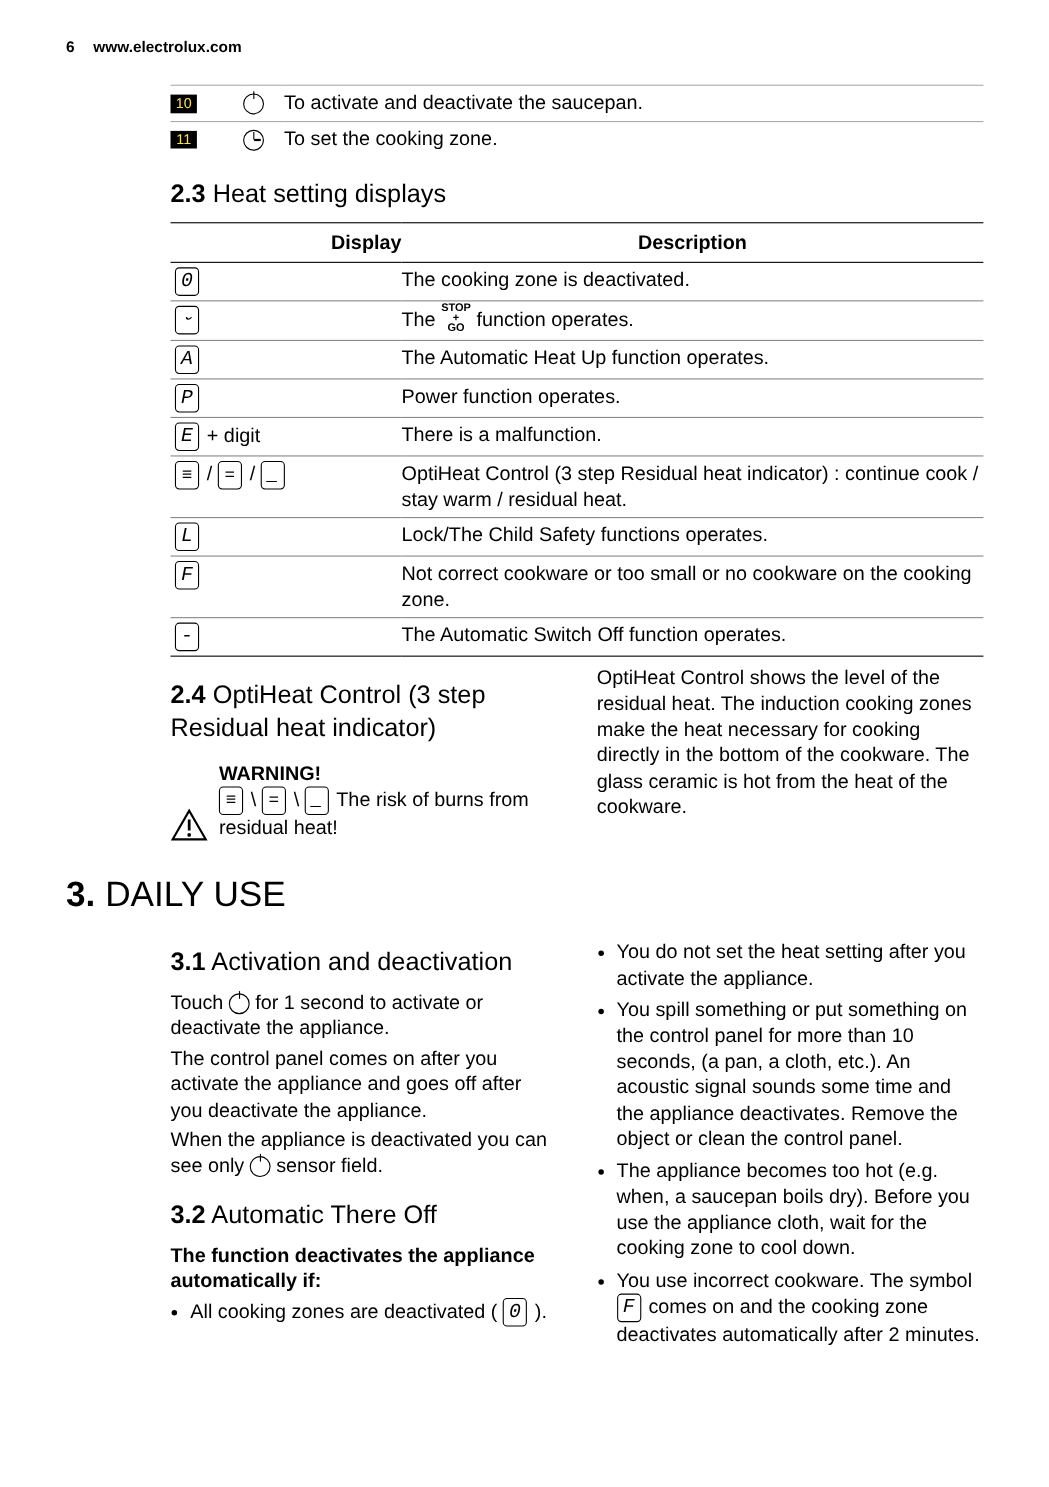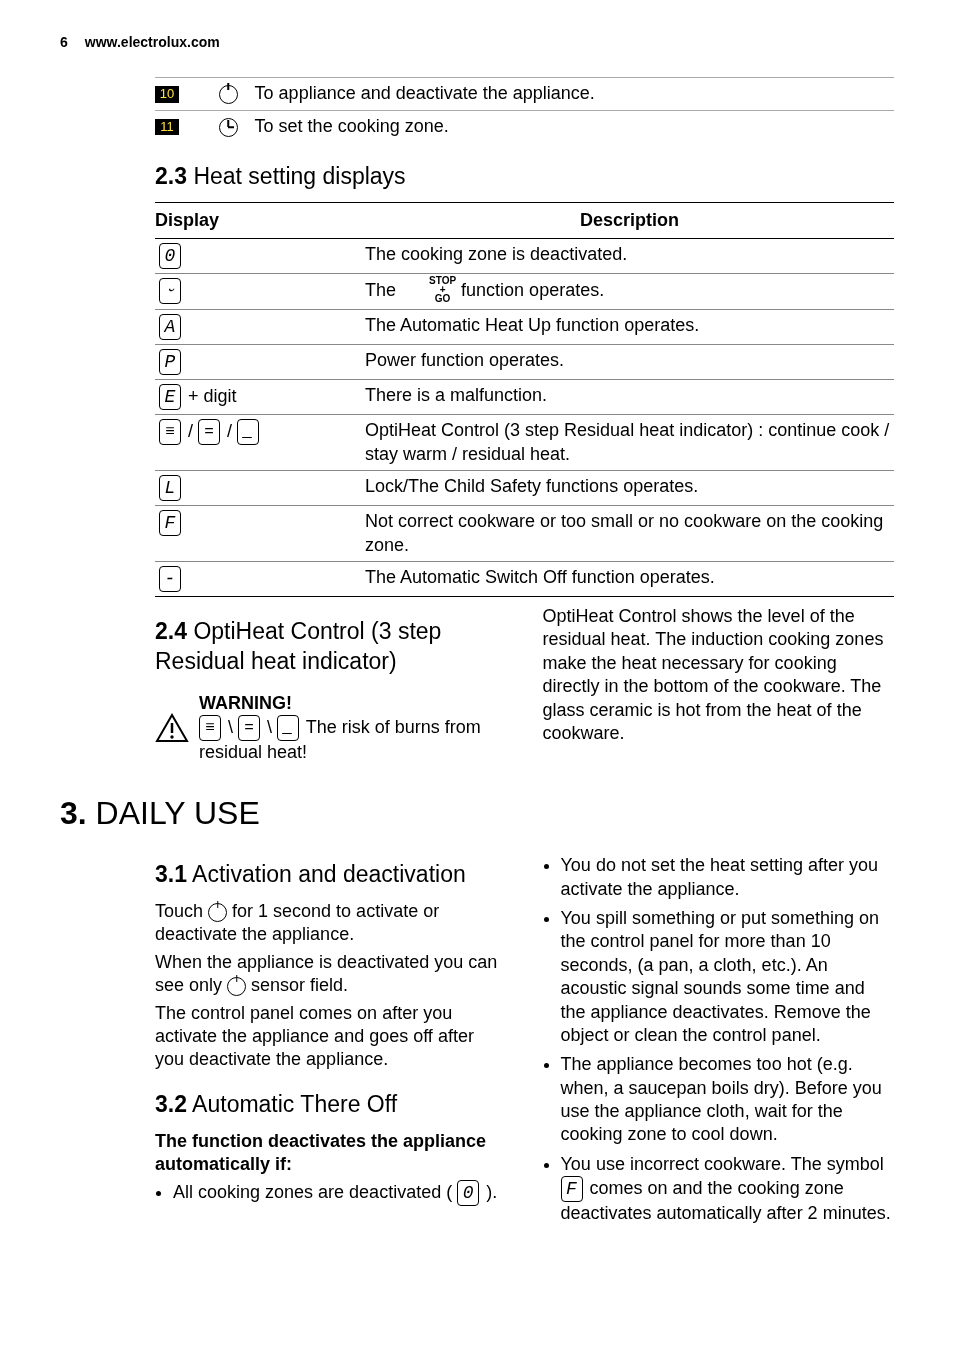--- a/index.html
+++ b/index.html
@@ -15,38 +15,38 @@
 table.fn-table td { padding: 4px 0; vertical-align: middle; }
 table.fn-table tr.row td { border-top: 1px solid #aaa; }
 .badge { display: inline-block; background: #000; color: #fde047; font-size: 13px; width: 24px; text-align: center; margin-right: 10px; vertical-align: middle; }
 
 h2.section-h { font-weight: normal; font-size: 23px; margin: 12px 0 10px 0; }
 h2.section-h .num { font-weight: bold; }
 h1.main-h { font-weight: normal; font-size: 32px; margin: 28px 0 14px -95px; }
 h1.main-h .num { font-weight: bold; }
 
 table.disp-table { width: 100%; border-collapse: collapse; margin-bottom: 8px; }
-table.disp-table th { text-align: left; font-weight: bold; border-top: 1.5px solid #000; border-bottom: 1.5px solid #000; padding: 6px 0; }
+table.disp-table th { text-align: right; font-weight: bold; border-top: 1.5px solid #000; border-bottom: 1.5px solid #000; padding: 6px 0; }
 table.disp-table th.d1 { width: 210px; }
 table.disp-table td { padding: 4px 0 4px 0; border-top: 1px solid #888; vertical-align: top; }
 table.disp-table td.sym { padding-left: 4px; }
 table.disp-table tr:last-child td { border-bottom: 1.5px solid #000; }
 
 .seg { display: inline-block; border: 1.5px solid #000; border-radius: 4px; width: 22px; height: 26px; text-align: center; font-family: 'Courier New', monospace; font-size: 18px; line-height: 24px; margin-right: 2px; vertical-align: middle; font-style: italic;}
 .seg.small { font-size:16px;}
 
 .two-col { display: flex; gap: 36px; margin-top: 6px;}
 .col { flex: 1; }
-.warn-row { display: flex; align-items: center; margin-top: 15px; gap: 10px;}
+.warn-row { display: flex; align-items: flex-end; margin-top: 15px; gap: 10px;}
 .warn-icon { flex: 0 0 auto; }
 .bold { font-weight: bold; }
 ul.bullets { list-style: disc; margin-left: 18px; }
 ul.bullets li { margin-bottom: 6px; }
 .para { margin-bottom: 4px; }
-.stopgo { font-size:10px; line-height:9px; display:inline-block; font-weight:bold; text-align:center; vertical-align:middle; position:relative; top:-2px;margin-left:28px;}
+.stopgo { font-size:10px; line-height:9px; display:inline-block; font-weight:bold; text-align:center; vertical-align:middle; position:relative; top:-2px;}
 .ring { display:inline-block; width:19px; height:19px; border:1.5px solid #000; border-radius:50%; vertical-align:middle; position:relative;}
 .ring::after{content:""; position:absolute; left:50%; top:-3px; width:1.5px; height:7px; background:#000; transform:translateX(-50%);}
 .clock { display:inline-block; width:19px; height:19px; border:1.5px solid #000; border-radius:50%; vertical-align:middle; position:relative;}
 .clock::before{content:""; position:absolute; left:50%; top:50%; width:1.5px; height:7px; background:#000; transform-origin:bottom; transform:translate(-50%,-100%);}
 .clock::after{content:""; position:absolute; left:50%; top:50%; width:6px; height:1.5px; background:#000; transform:translateY(-50%);}
 .tri { display:inline-block; }
 .tri svg { vertical-align: top; }
 </style>
 </head>
 <body>
@@ -56,21 +56,21 @@
   <span class="site-url">www.electrolux.com</span>
 </div>
 
 <div class="content">
 
 <table class="fn-table">
   <tbody>
   <tr class="row">
     <td><span class="badge">10</span></td>
     <td class="icon-cell"><span class="ring"></span></td>
-    <td>To appliance and deactivate the appliance.</td>
+    <td>To activate and deactivate the saucepan.</td>
   </tr>
   <tr class="row">
     <td><span class="badge">11</span></td>
     <td class="icon-cell"><span class="clock"></span></td>
     <td>To set the cooking zone.</td>
   </tr>
 </tbody>
     </table>
 
 <h2 class="section-h"><span class="num">2.3</span> <span>Heat setting displays</span></h2>
@@ -146,22 +146,22 @@
 
 </div>
 
 <h1 class="main-h" style="margin-left:0"><span class="num">3.</span> <span>DAILY USE</span></h1>
 
 <div class="content">
 <div class="two-col">
   <div class="col">
     <h2 class="section-h"><span class="num">3.1</span> <span>Activation and deactivation</span></h2>
     <p class="para"><span>Touch </span><span class="ring"></span><span> for 1 second to activate or deactivate the appliance.</span></p>
+    <p class="para">The control panel comes on after you activate the appliance and goes off after you deactivate the appliance.</p>
     <p class="para"><span>When the appliance is deactivated you can see only </span><span class="ring"></span><span> sensor field.</span></p>
-    <p class="para">The control panel comes on after you activate the appliance and goes off after you deactivate the appliance.</p>
 
     <h2 class="section-h" style="margin-top:18px"><span class="num">3.2</span> <span>Automatic There Off</span></h2>
     <p class="bold para">The function deactivates the appliance automatically if:</p>
     <ul class="bullets">
       <li><span>All cooking zones are deactivated ( </span><span class="seg">0</span><span> ).</span></li>
     </ul>
   </div>
 
   <div class="col">
     <ul class="bullets" style="margin-top:6px">

